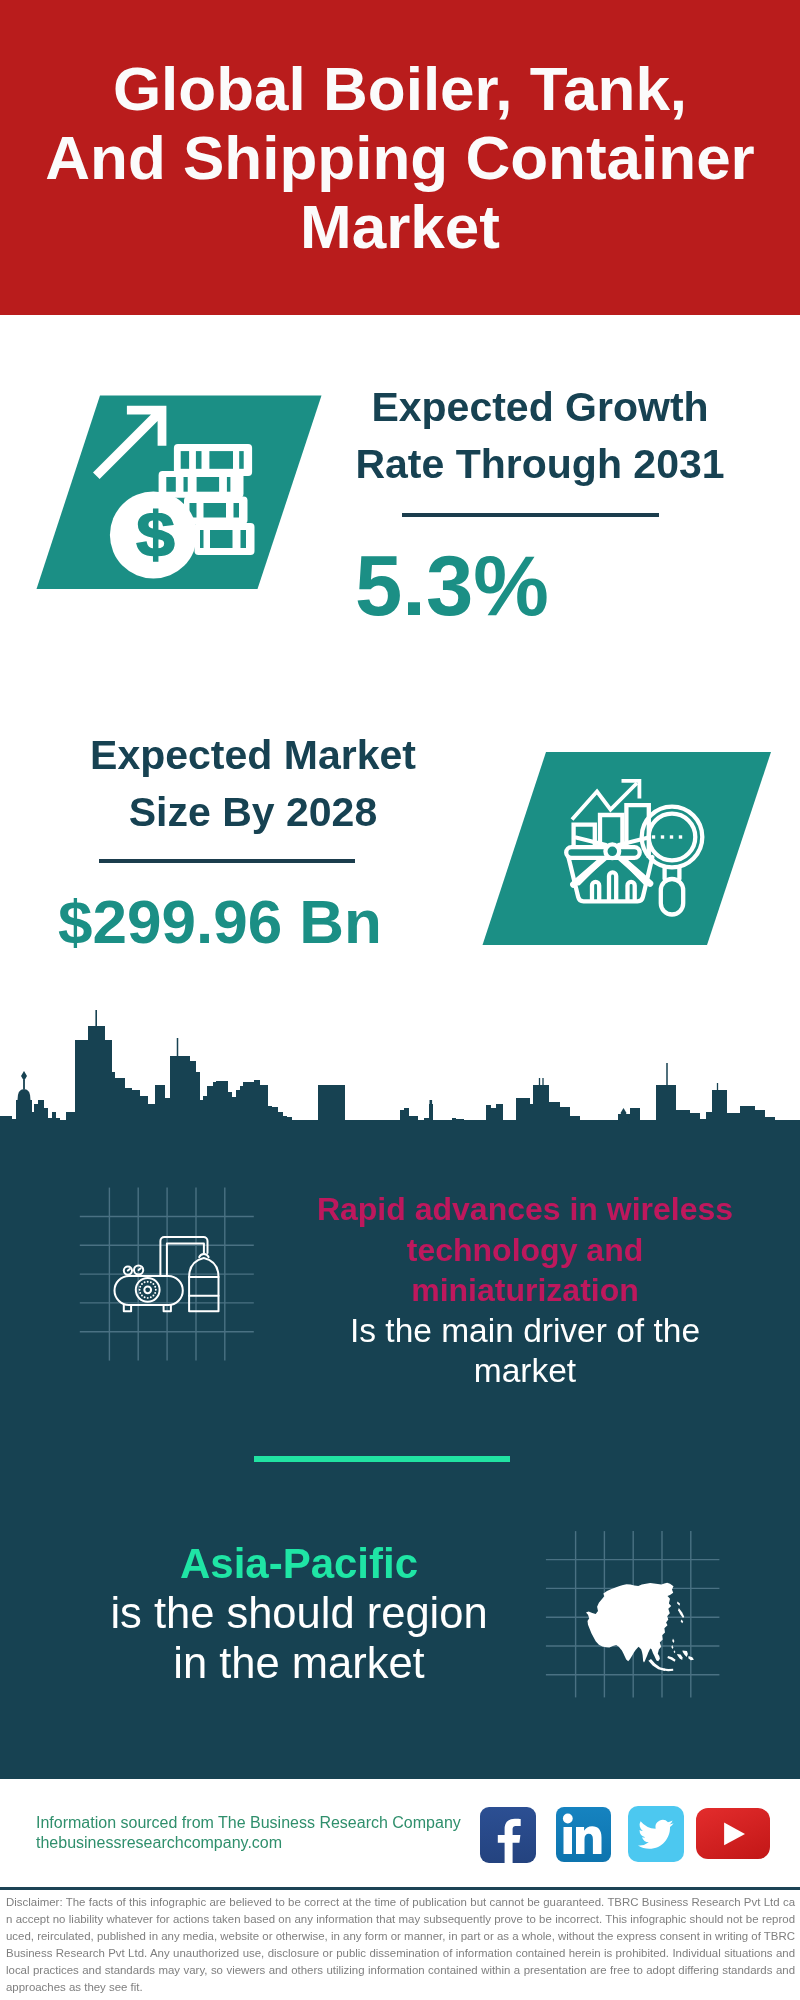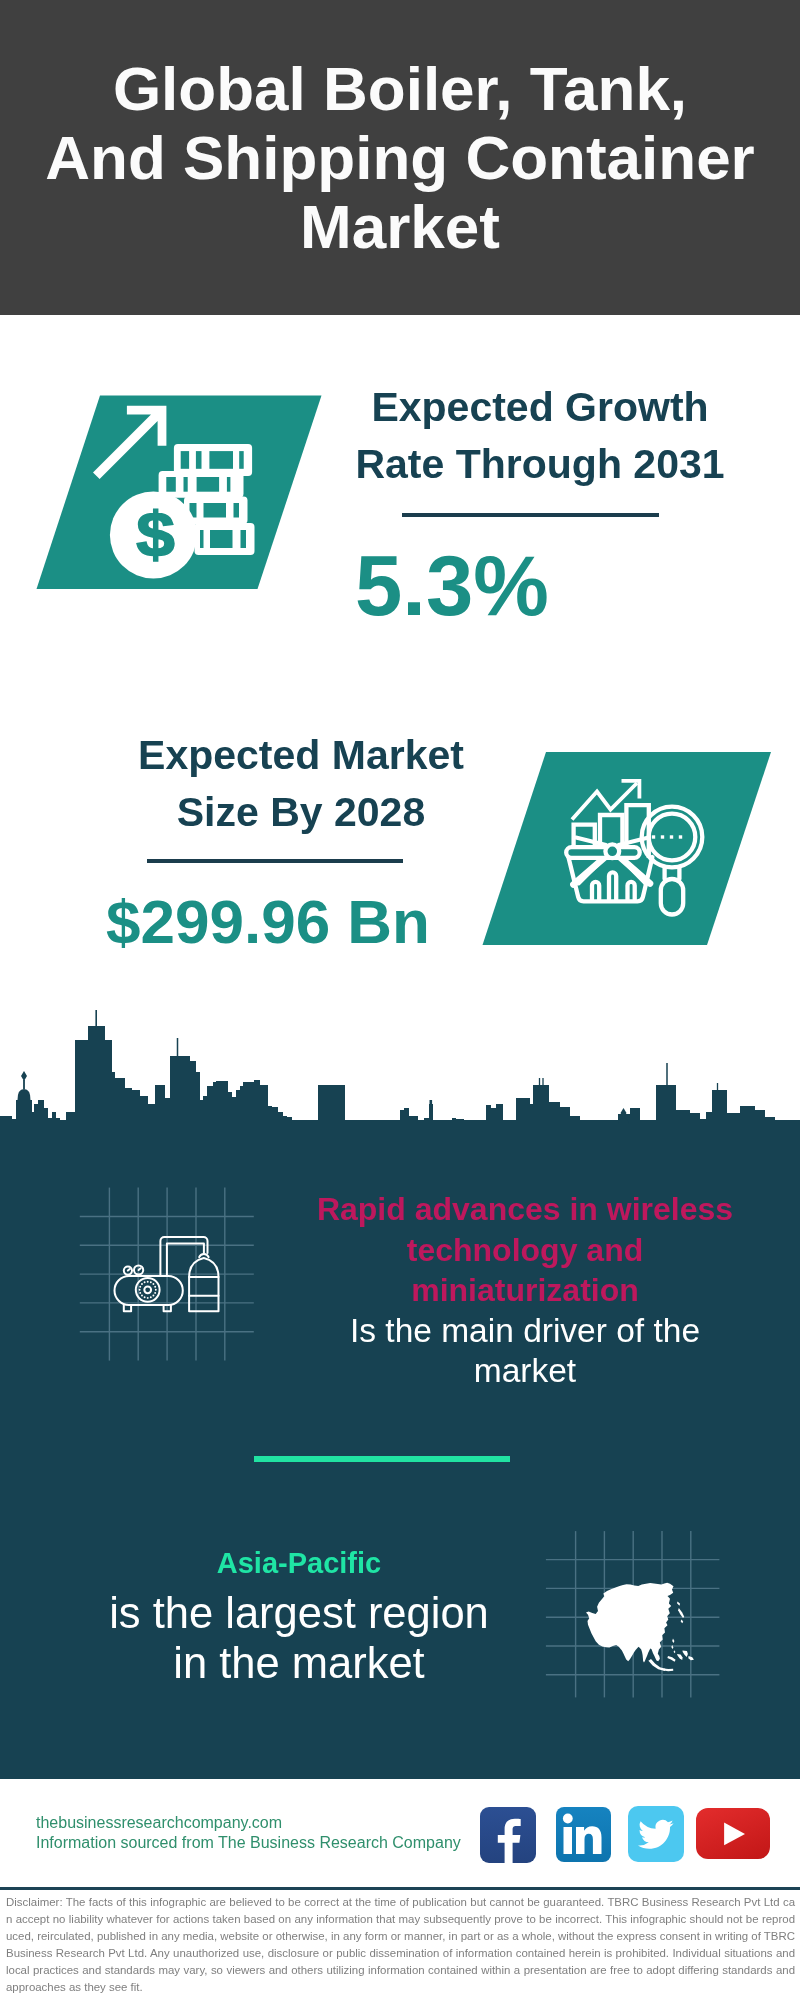--- a/index.html
+++ b/index.html
@@ -1,53 +1,53 @@
 <!DOCTYPE html>
 <html><head>
 <meta charset="utf-8">
 <style>
   html,body{margin:0;padding:0;}
   body{width:800px;height:2000px;background:#ffffff;font-family:"Liberation Sans",sans-serif;overflow:hidden;}
   .page{position:relative;width:800px;height:2000px;background:#ffffff;}
 
   
-  .header{position:absolute;left:0;top:0;width:800px;height:315px;background:#404040;}
+  .header{position:absolute;left:0;top:0;width:800px;height:315px;background:#b91c1c;}
   .header .title{position:absolute;left:0;top:54px;width:800px;text-align:center;
     color:#fbfbfb;font-size:62px;font-weight:bold;line-height:69px;white-space:pre-line;}
 
   
   .stat-label{color:#174252;font-size:40px;font-weight:bold;line-height:57px;text-align:center;white-space:pre-line;}
   .stat-rule{height:4px;background:#1b3d4d;margin:0 auto;}
   .stat-value{color:#1b8f85;font-weight:bold;white-space:nowrap;}
 
   .s1{position:absolute;left:355px;top:379px;width:370px;}
   .s1 .stat-label{font-size:41px;line-height:57px;}
   .s1 .stat-rule{position:absolute;left:47px;top:134px;width:257px;height:4px;}
   .s1 .stat-value{position:absolute;left:0;top:164px;width:395px;font-size:85px;line-height:85px;}
 
-  .s2{position:absolute;left:68px;top:727px;width:370px;margin-left:48px;}
+  .s2{position:absolute;left:68px;top:727px;width:370px;}
   .s2 .stat-label{font-size:41px;line-height:57px;}
   .s2 .stat-rule{position:absolute;left:31px;top:132px;width:256px;height:4px;}
   .s2 .stat-value{position:absolute;left:-10px;top:159px;width:390px;font-size:62px;line-height:71px;}
 
   
   .tile{position:absolute;}
 
   
   .darksec{position:absolute;left:0;top:1120px;width:800px;height:659px;background:#174252;}
   .skyline{position:absolute;left:0;top:1010px;width:800px;height:131px;line-height:0;}
 
   .drv{position:absolute;left:295px;top:1189px;width:460px;text-align:center;}
   .drv .hl{color:#be185d;font-size:32px;font-weight:bold;line-height:40.5px;white-space:pre-line;}
   .drv .rs{color:#ffffff;font-size:33.5px;line-height:40.5px;white-space:pre-line;}
 
   .mid-rule{position:absolute;left:254px;top:1456px;width:256px;height:6px;background:#21e3a2;}
 
   .reg{position:absolute;left:69px;top:1539px;width:460px;text-align:center;}
-  .reg .hl{color:#1fe5a5;font-size:29px;font-weight:bold;line-height:49.8px;}
+  .reg .hl{color:#1fe5a5;font-size:42px;font-weight:bold;line-height:49.8px;}
   .reg .rs{color:#ffffff;font-size:43.5px;line-height:49.8px;white-space:pre-line;}
 
   
   .footer{position:absolute;left:0;top:1779px;width:800px;height:221px;background:#ffffff;}
   .src{position:absolute;left:36px;top:1813px;color:#2f8f6c;font-size:16px;line-height:20.15px;}
   .social{position:absolute;left:479.5px;top:1805.5px;width:300px;height:60px;}
   .social .si{position:absolute;line-height:0;}
   .footrule{position:absolute;left:0;top:1887px;width:800px;height:3px;background:#1c4355;}
   .disc{position:absolute;left:6px;top:1894px;width:789px;color:#7f7f7f;font-size:11.45px;line-height:17px;text-align:justify;overflow-wrap:anywhere;word-break:break-all;hyphens:none;}
 </style>
@@ -260,28 +260,28 @@
     <path d="M668.0 1656.0 l4.2 1.2 3.4 2.6 -1.0 2.0 -3.8 -2.2 -3.4 -1.6 Z"></path>
     <path d="M677.0 1654.0 l3.6 0.6 2.0 2.8 -0.4 2.6 -2.4 -1.6 -2.0 -2.4 Z"></path>
     <path d="M682.5 1650.5 l4.4 0.4 1.0 3.2 -1.2 2.8 -2.2 -2.2 -1.8 -2.6 Z"></path>
     <path d="M688.5 1656.0 l3.8 1.2 1.6 2.6 -3.0 0.4 -2.6 -2.0 Z"></path>
   </g>
 </svg>
   </div>
 
   <div class="reg">
     <div class="hl">Asia-Pacific</div>
-    <div class="rs">is the largest region
+    <div class="rs">is the should region
 in the market</div>
   </div>
 
   <div class="footer"></div>
     <div class="src">
+      <div>Information sourced from The Business Research Company</div>
       <div>thebusinessresearchcompany.com</div>
-      <div>Information sourced from The Business Research Company</div>
     </div>
     <div class="social">
 <div class="si" style="left:0px;top:1px;width:56px;height:56px;">
       <svg width="56" height="56" viewBox="0 0 56 56" xmlns="http://www.w3.org/2000/svg">
           <defs>
             <linearGradient id="fbg" x1="0" y1="0" x2="0" y2="1">
               <stop offset="0" stop-color="#2c4f93"></stop>
               <stop offset="1" stop-color="#24437f"></stop>
             </linearGradient>
           </defs>

